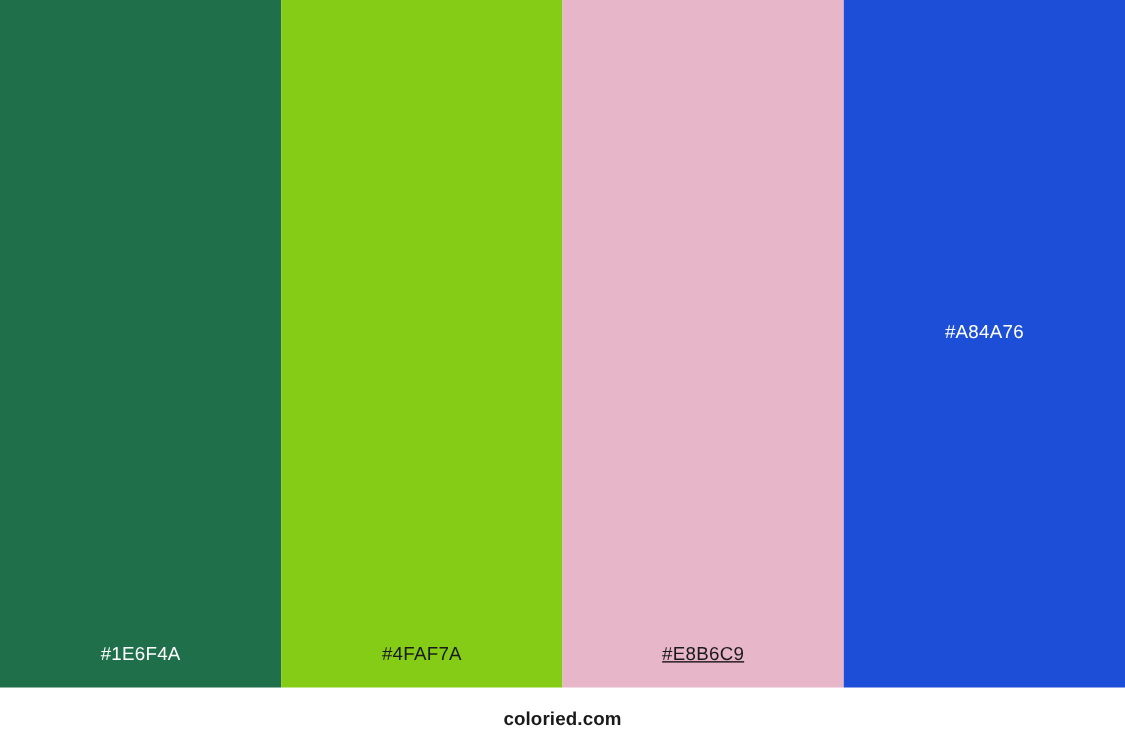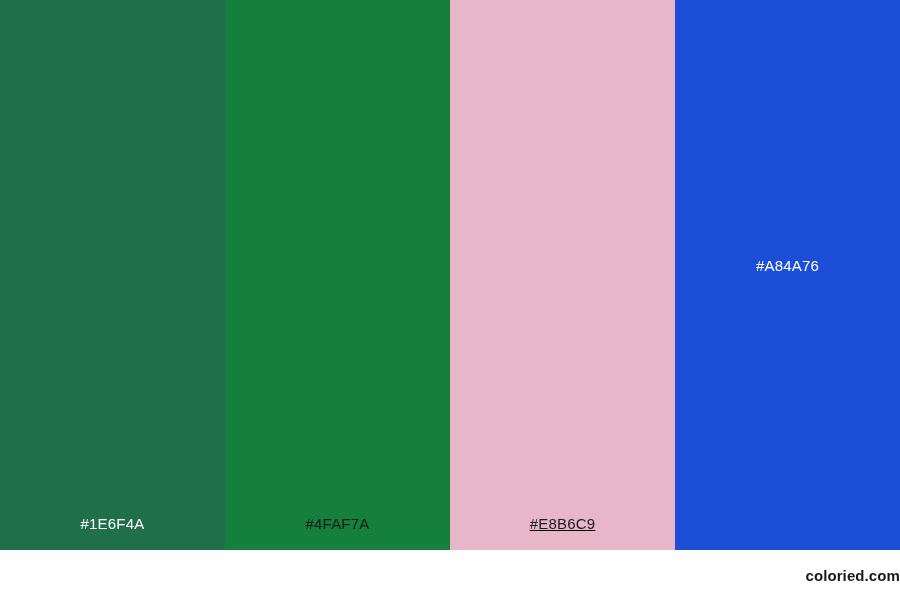--- a/index.html
+++ b/index.html
@@ -74,32 +74,32 @@
 <body>
 
 <div class="palette-page">
 
   <div class="swatch-strip">
 
     <div class="swatch" style="background-color: rgb(30, 111, 74);">
       <span class="swatch-label light-text">#1E6F4A</span>
     </div>
 
-    <div class="swatch" style="background-color: #15803d;">
+    <div class="swatch" style="background-color: #84cc16;">
       <span class="swatch-label dark-text">#4FAF7A</span>
     </div>
 
     <div class="swatch" style="background-color: rgb(232, 182, 201); text-decoration: underline;">
       <span class="swatch-label dark-text">#E8B6C9</span>
     </div>
 
 
     <div class="swatch" style="background-color: #1d4ed8; align-items: center;">
       <span class="swatch-label light-text">#A84A76</span>
     </div>
 
   </div>
 
-  <div class="footer-band" style="background-color: rgb(255, 255, 255); justify-content: flex-end;">
+  <div class="footer-band" style="background-color: rgb(255, 255, 255);">
     <span class="footer-brand" style="color: rgb(26, 26, 26);">coloried.com</span>
   </div>
 
 </div>
 
 </body></html>

